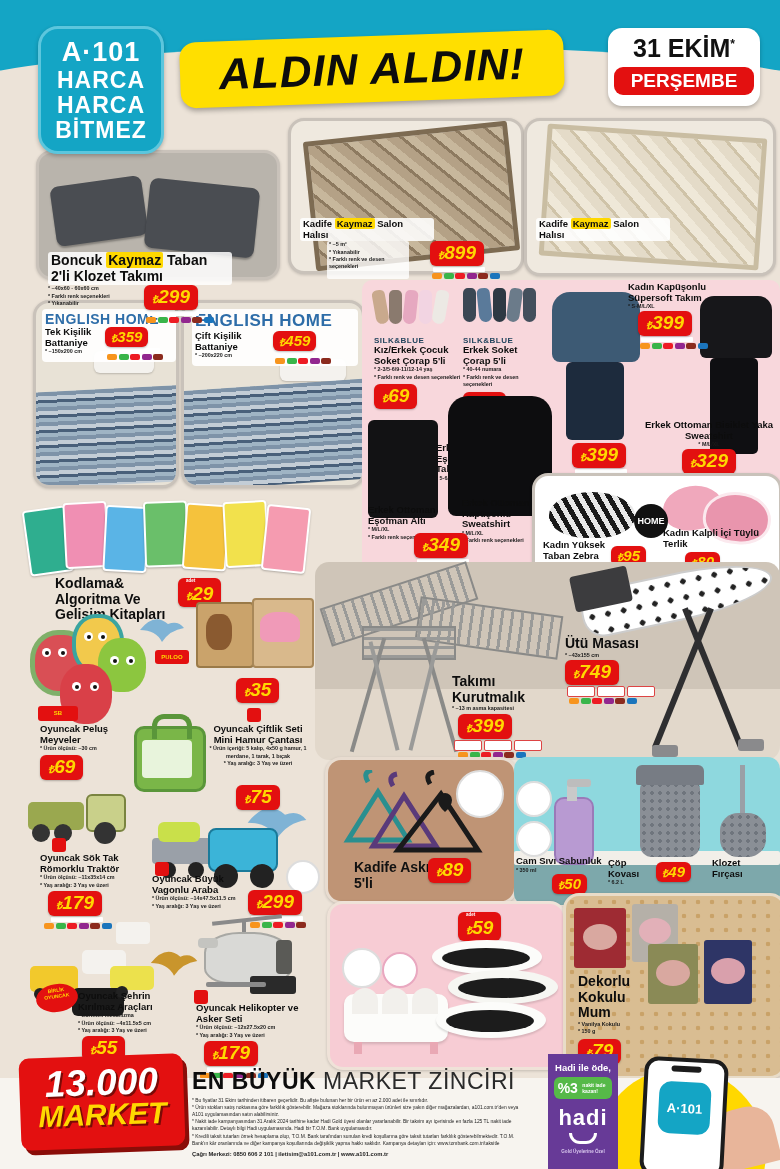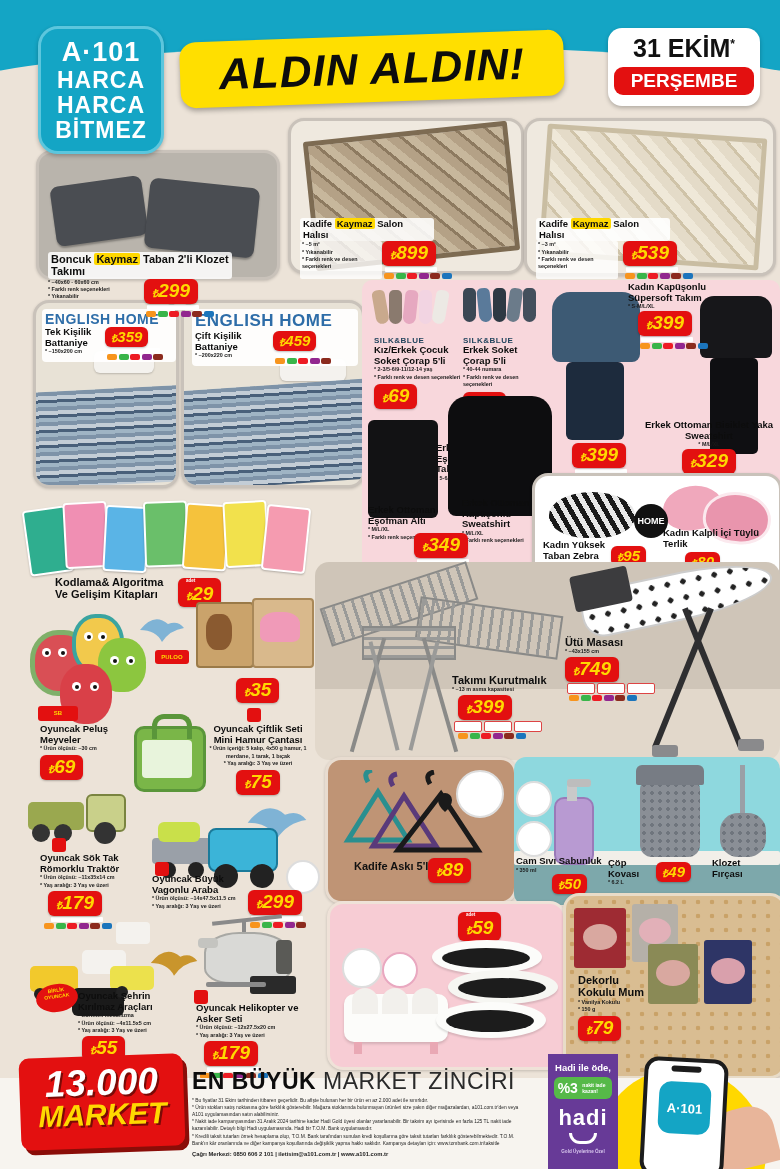--- a/index.html
+++ b/index.html
@@ -20,21 +20,21 @@
   .datebox{position:absolute;left:608px;top:28px;width:152px;height:78px;background:#fff;border-radius:14px;z-index:6;
         text-align:center;box-shadow:0 2px 4px rgba(0,0,0,.25);}
   .datebox .d{font-size:25px;font-weight:bold;margin-top:6px;}
   .datebox .d sup{font-size:12px;}
   .daypill{margin:4px auto 0;width:140px;background:#e31010;color:#fff;font-weight:bold;font-size:19px;
         border-radius:9px;padding:3px 0;}
   
   .card{position:absolute;background:#fff;border:3px solid #c9c2ba;border-radius:16px;overflow:hidden;
         box-shadow:0 1px 3px rgba(0,0,0,.18);}
   .panel{position:absolute;}
-  .pname{font-size:11px;line-height:1.12;font-weight:bold;color:#0d0d0d;}
+  .pname{font-size:14px;line-height:1.12;font-weight:bold;color:#0d0d0d;}
   .pname.sm{font-size:9.5px;}
   .brand{font-size:8px;font-weight:bold;color:#23455e;letter-spacing:.5px;}
   .eh{font-size:17px;font-weight:bold;color:#2e6da8;letter-spacing:.5px;}
   .pdet div{font-size:5.4px;line-height:1.35;font-weight:bold;color:#1a1a1a;}
   .pdet div::before{content:"* ";}
   .hl{background:#ffd800;padding:0 2px;border-radius:2px;}
   .price{display:inline-block;background:#e31010;color:#ffd800;font-weight:bold;font-style:italic;
         border-radius:6px;padding:1px 8px 2px;font-size:19px;white-space:nowrap;box-shadow:0 1px 2px rgba(0,0,0,.25);}
   .price .cur{font-size:11px;}
   .price .unit{display:block;font-size:4.5px;line-height:4px;color:#fff;font-style:normal;text-align:left;}
@@ -120,21 +120,21 @@
     </div>
   </div>
 
   <div class="card" style="left:288px;top:118px;width:230px;height:150px;background:#efe9df;">
     <div class="rug1 abs" style="left:18px;top:10px;width:195px;height:120px;transform:rotate(-6deg);"></div>
   </div>
   <div class="abs" style="left:300px;top:218px;width:215px;z-index:3;">
     <div class="pname sm" style="background:rgba(255,255,255,.88);padding:1px 3px;border-radius:3px;width:128px;">
       <span>Kadife </span><span class="hl">Kaymaz</span><span> Salon Halısı</span>
     </div>
-    <div style="display:flex;gap:0;">
+    <div style="display:flex;gap:21px;margin-left:27px;">
       <div class="pdet" style="width:78px;background:rgba(255,255,255,.8);border-radius:2px;padding:0 2px;">
         <div>~5 m²</div>
           <div>Yıkanabilir</div>
           <div>Farklı renk ve desen seçenekleri</div>
       </div>
       <div>
         <span class="price"><span class="cur">₺</span><span>899</span></span>
         <div class="strip"></div>
         <div class="pills">
             <i></i>
@@ -147,39 +147,20 @@
       </div>
     </div>
   </div>
 
   <div class="card" style="left:524px;top:118px;width:246px;height:152px;background:#efe9df;">
     <div class="rug2 abs" style="left:16px;top:10px;width:210px;height:122px;transform:rotate(4deg);"></div>
   </div>
   <div class="abs" style="left:536px;top:218px;width:230px;z-index:3;">
     <div class="pname sm" style="background:rgba(255,255,255,.88);padding:1px 3px;border-radius:3px;width:128px;">
       <span>Kadife </span><span class="hl">Kaymaz</span><span> Salon Halısı</span>
-    </div>
-    <div style="display:flex;gap:5px;">
-      <div class="pdet" style="width:78px;background:rgba(255,255,255,.8);border-radius:2px;padding:0 2px;">
-        <div>~3 m²</div>
-          <div>Yıkanabilir</div>
-          <div>Farklı renk ve desen seçenekleri</div>
-      </div>
-      <div>
-        <span class="price"><span class="cur">₺</span><span>539</span></span>
-        <div class="strip"></div>
-        <div class="pills">
-            <i></i>
-            <i></i>
-            <i></i>
-            <i></i>
-            <i></i>
-            <i></i>
-          </div>
-      </div>
     </div>
   </div>
 
   <div class="card" style="left:33px;top:300px;width:140px;height:182px;background:#e8e2d6;">
     <div class="pillow" style="left:58px;top:48px;width:60px;height:22px;"></div>
     <div class="bed" style="height:96px;transform:rotate(-3deg);left:-6px;right:-6px;"></div>
     <div class="abs" style="left:6px;top:6px;width:128px;background:rgba(255,255,255,.92);border-radius:4px;padding:2px 3px;">
       <div class="eh" style="font-size:14px;">ENGLISH HOME</div>
       <div style="display:flex;gap:4px;">
         <div>
@@ -429,21 +410,21 @@
     <div class="abs" style="left:18px;top:0;width:30px;height:20px;border:5px solid #5a963a;border-bottom:none;border-radius:12px 12px 0 0;"></div>
     <div class="abs" style="left:8px;top:26px;width:50px;height:38px;background:#e8f4dc;border-radius:4px;"></div>
   </div>
   <div class="rsq" style="left:247px;top:708px;"></div>
   <div class="abs" style="left:206px;top:724px;width:104px;text-align:center;">
     <div class="pname sm">Oyuncak Çiftlik Seti Mini Hamur Çantası</div>
     <div class="pdet" style="text-align:center;">
         <div>Ürün içeriği: 5 kalıp, 4x50 g hamur, 1 merdane, 1 tarak, 1 bıçak</div>
         <div>Yaş aralığı: 3 Yaş ve üzeri</div>
       </div>
-    <span class="price" style="margin-top:3px;"><span class="cur">₺</span><span>75</span></span>
+    <span class="price" style="margin-top:18px;"><span class="cur">₺</span><span>75</span></span>
   </div>
 
   <div class="abs" style="left:28px;top:794px;width:108px;height:52px;">
     <div class="abs" style="left:0;top:8px;width:56px;height:28px;background:#9aa84f;border-radius:5px;"></div>
     <div class="abs" style="left:58px;top:0;width:36px;height:34px;background:#c9d08a;border-radius:6px;border:2px solid #7a8440;"></div>
     <div class="abs" style="left:4px;top:30px;width:18px;height:18px;background:#333;border-radius:50%;"></div>
     <div class="abs" style="left:26px;top:30px;width:18px;height:18px;background:#333;border-radius:50%;"></div>
     <div class="abs" style="left:66px;top:28px;width:22px;height:22px;background:#333;border-radius:50%;"></div>
   </div>
   <div class="rsq" style="left:52px;top:838px;"></div>

